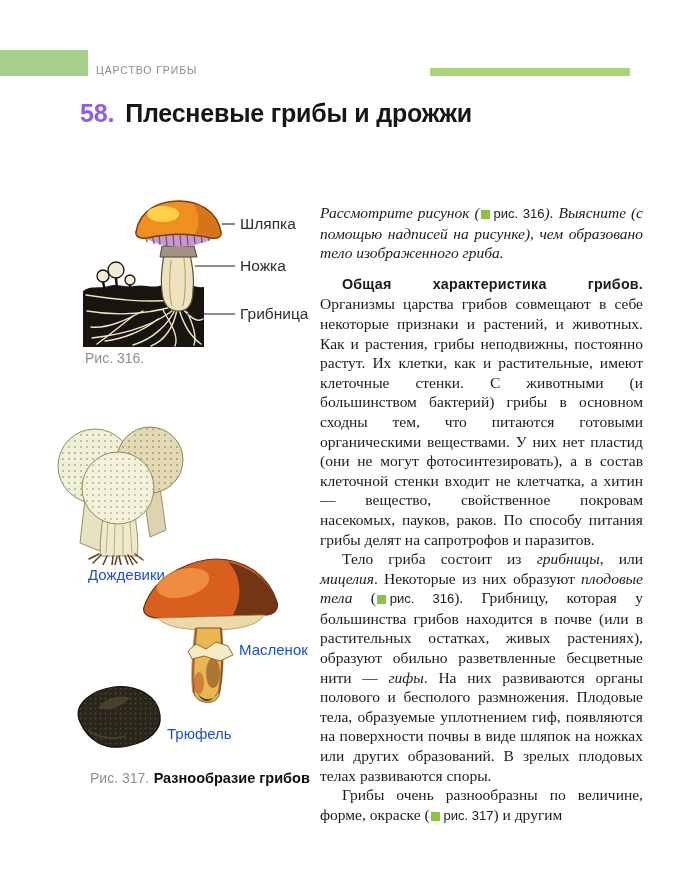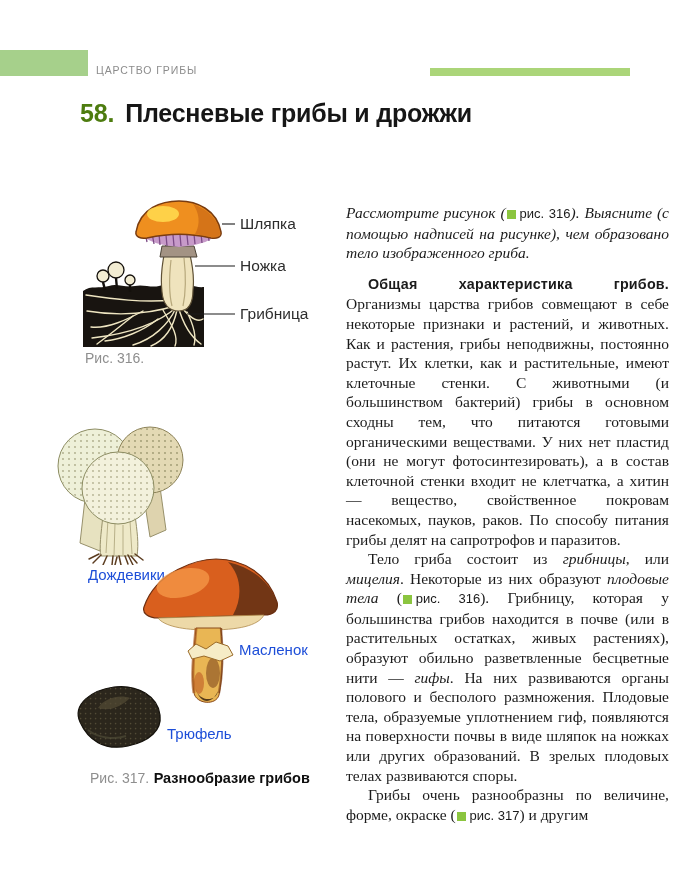--- a/index.html
+++ b/index.html
@@ -25,39 +25,39 @@
   }
   .header-bar {
     position:absolute; left:430px; top:68px; width:200px; height:8px;
     background:#abd579;
   }
   
   .section-heading {
     position:absolute; left:80px; top:99px;
     font-weight:800; font-size:25px; color:#161616; letter-spacing:-0.2px;
   }
-  .section-number {color:#4d7c0f; margin-right:11px;}
+  .section-number {color:#8b5cf6; margin-right:11px;}
   
   .fig {position:absolute;}
   .fig-label {
     position:absolute; font-size:15px; color:#1d4ed8;
   }
   .fig-caption {position:absolute; line-height:21px;text-align:center;}
   .cap-ref {color:#8e8e8e; font-size:14px;}
   .cap-title {color:#0f0f0f; font-size:14.5px; font-weight:700;}
   .caption-316 {left:85px; top:348px;}
   .caption-316 .cap-ref {display:block;}
   .caption-317 {left:90px; top:767px;}
   svg text.svg-label {
     font-family:"Liberation Sans", sans-serif; font-size:15.5px; fill:#2d2d2d;
   }
   
   .article {
     position:absolute; left:320px; top:203px; width:323px;
-    font-family:"Liberation Serif", serif; color:#1b1b1b;margin-left:26px;
+    font-family:"Liberation Serif", serif; color:#1b1b1b;
   }
   .article p {
     margin:0; text-align:justify; font-size:15.5px; line-height:19.6px;
   }
   .para.indent {text-indent:22px;}
   .para.intro {font-style:italic; margin-bottom:11px;}
   .run-i {font-style:italic;}
   .run-b {
     font-family:"Liberation Sans", sans-serif; font-weight:700;
     font-size:14.3px; letter-spacing:0.2px;

